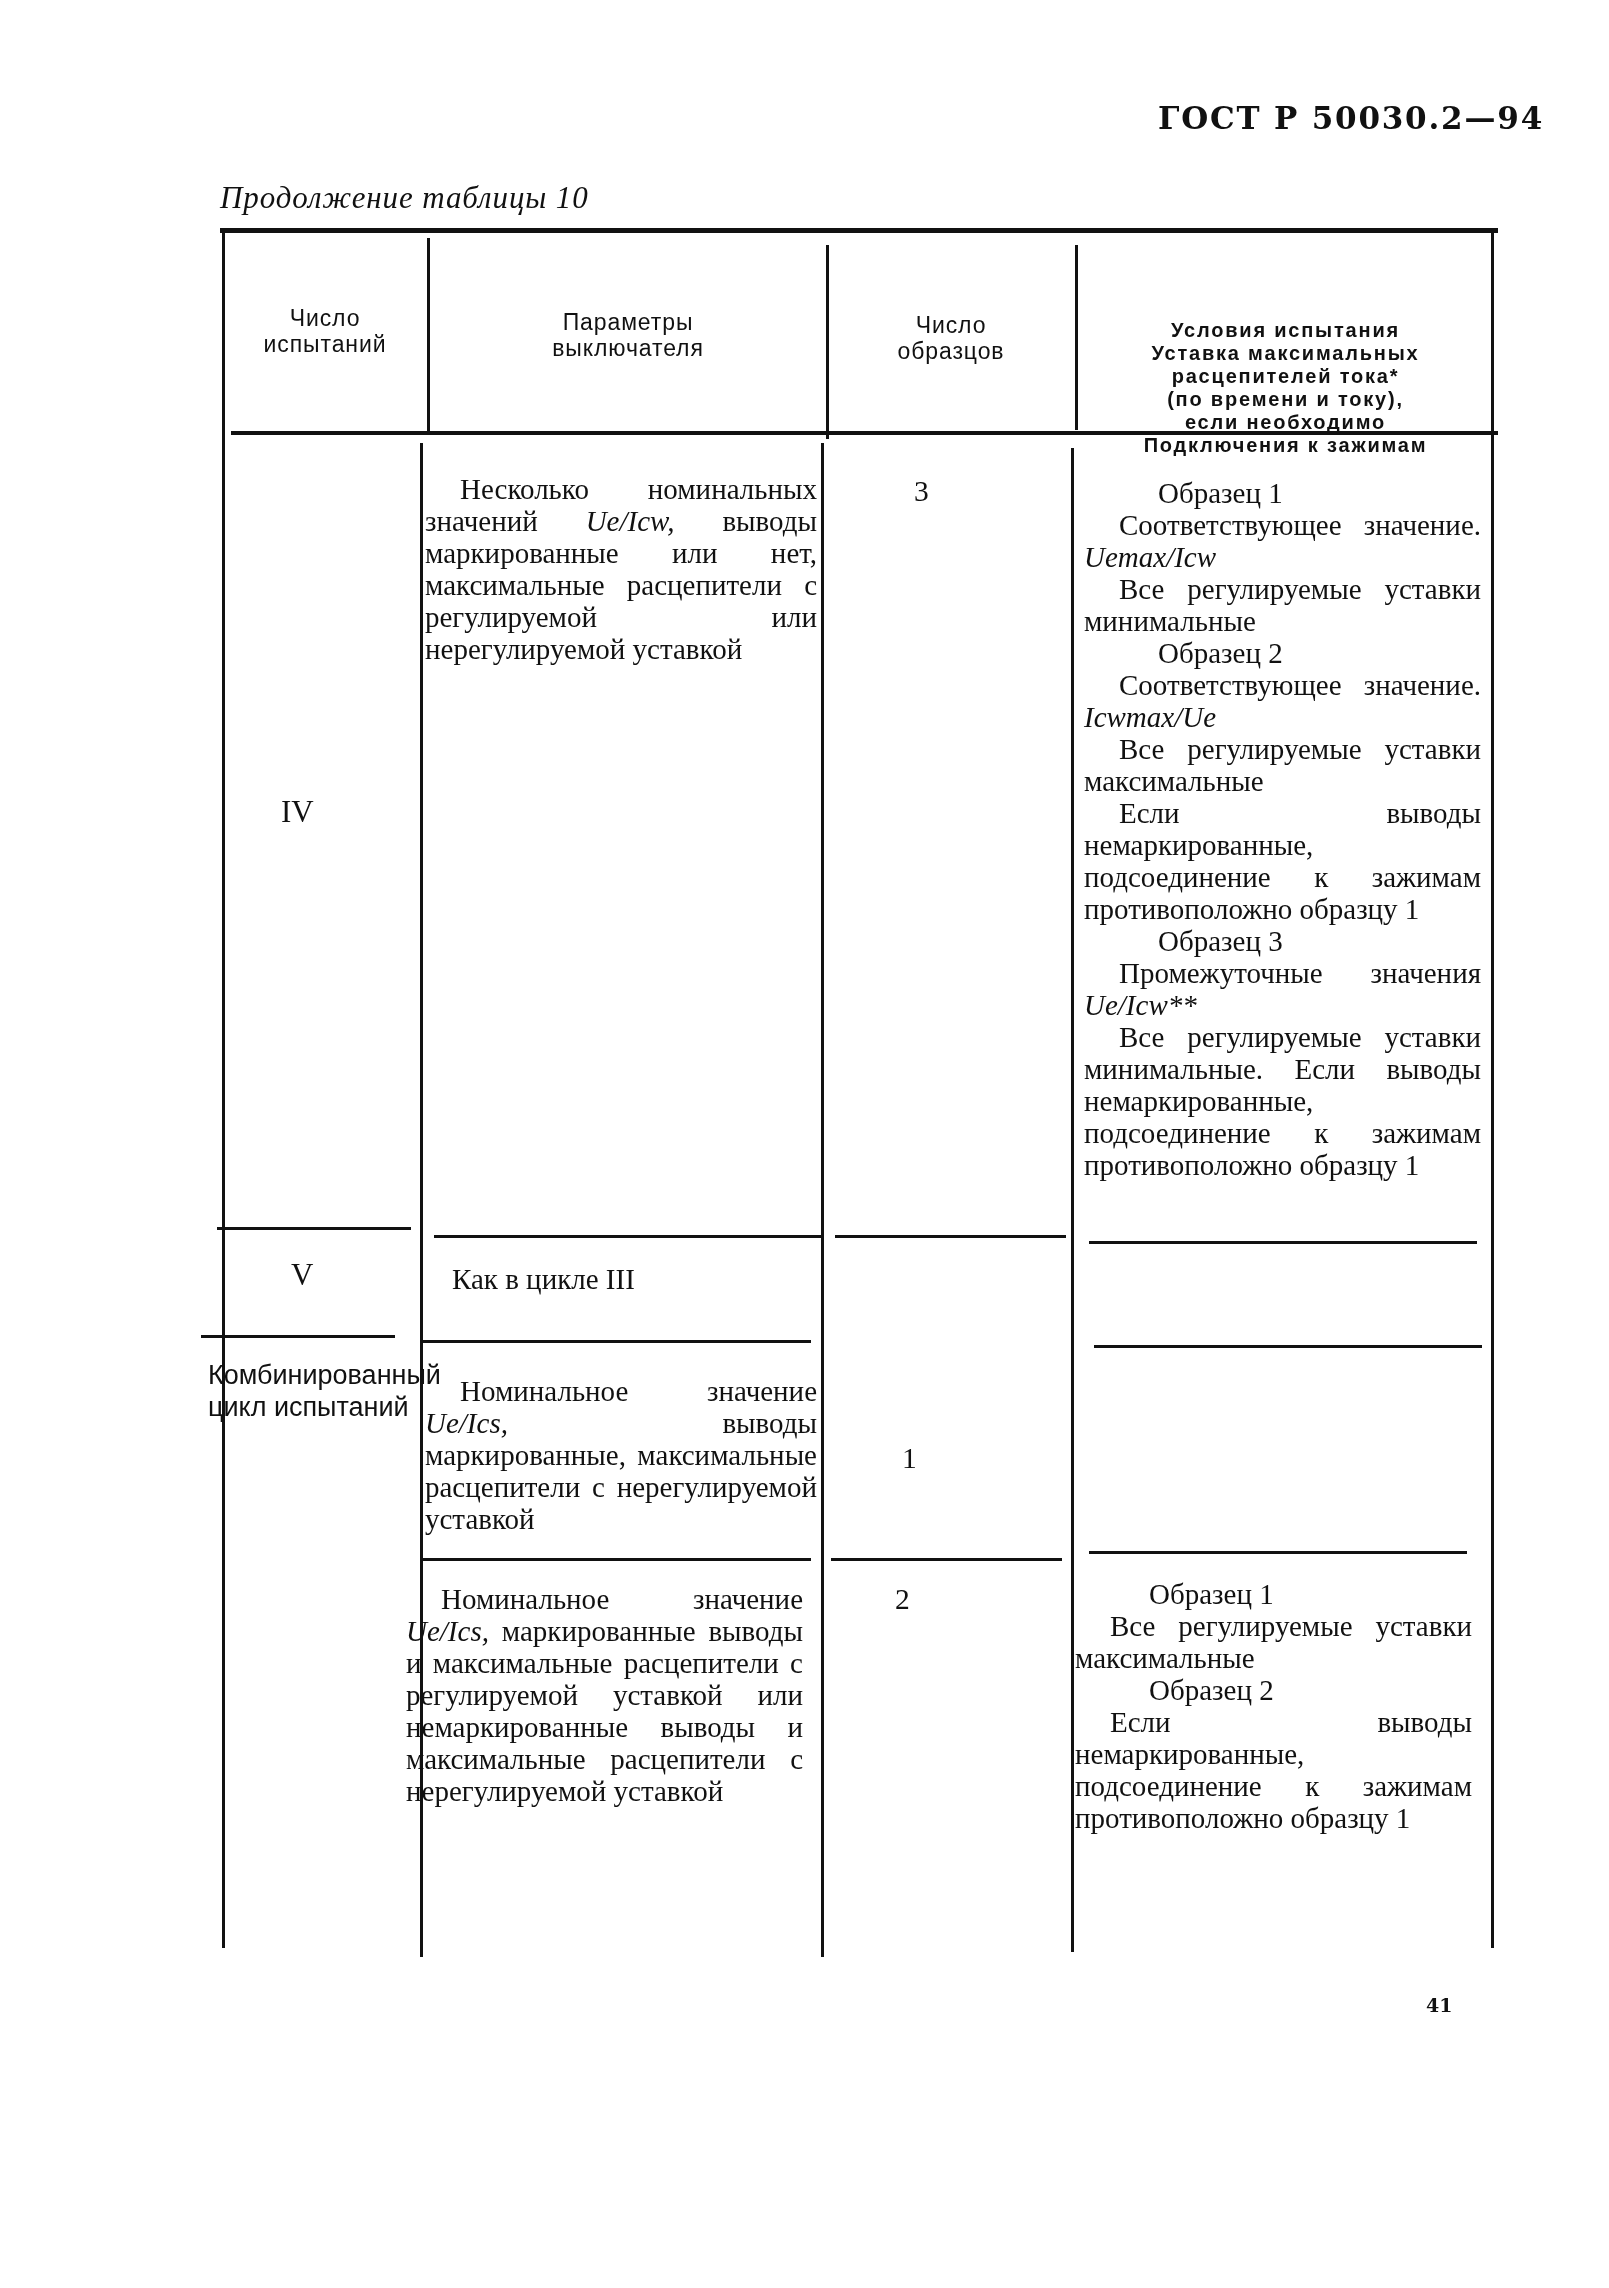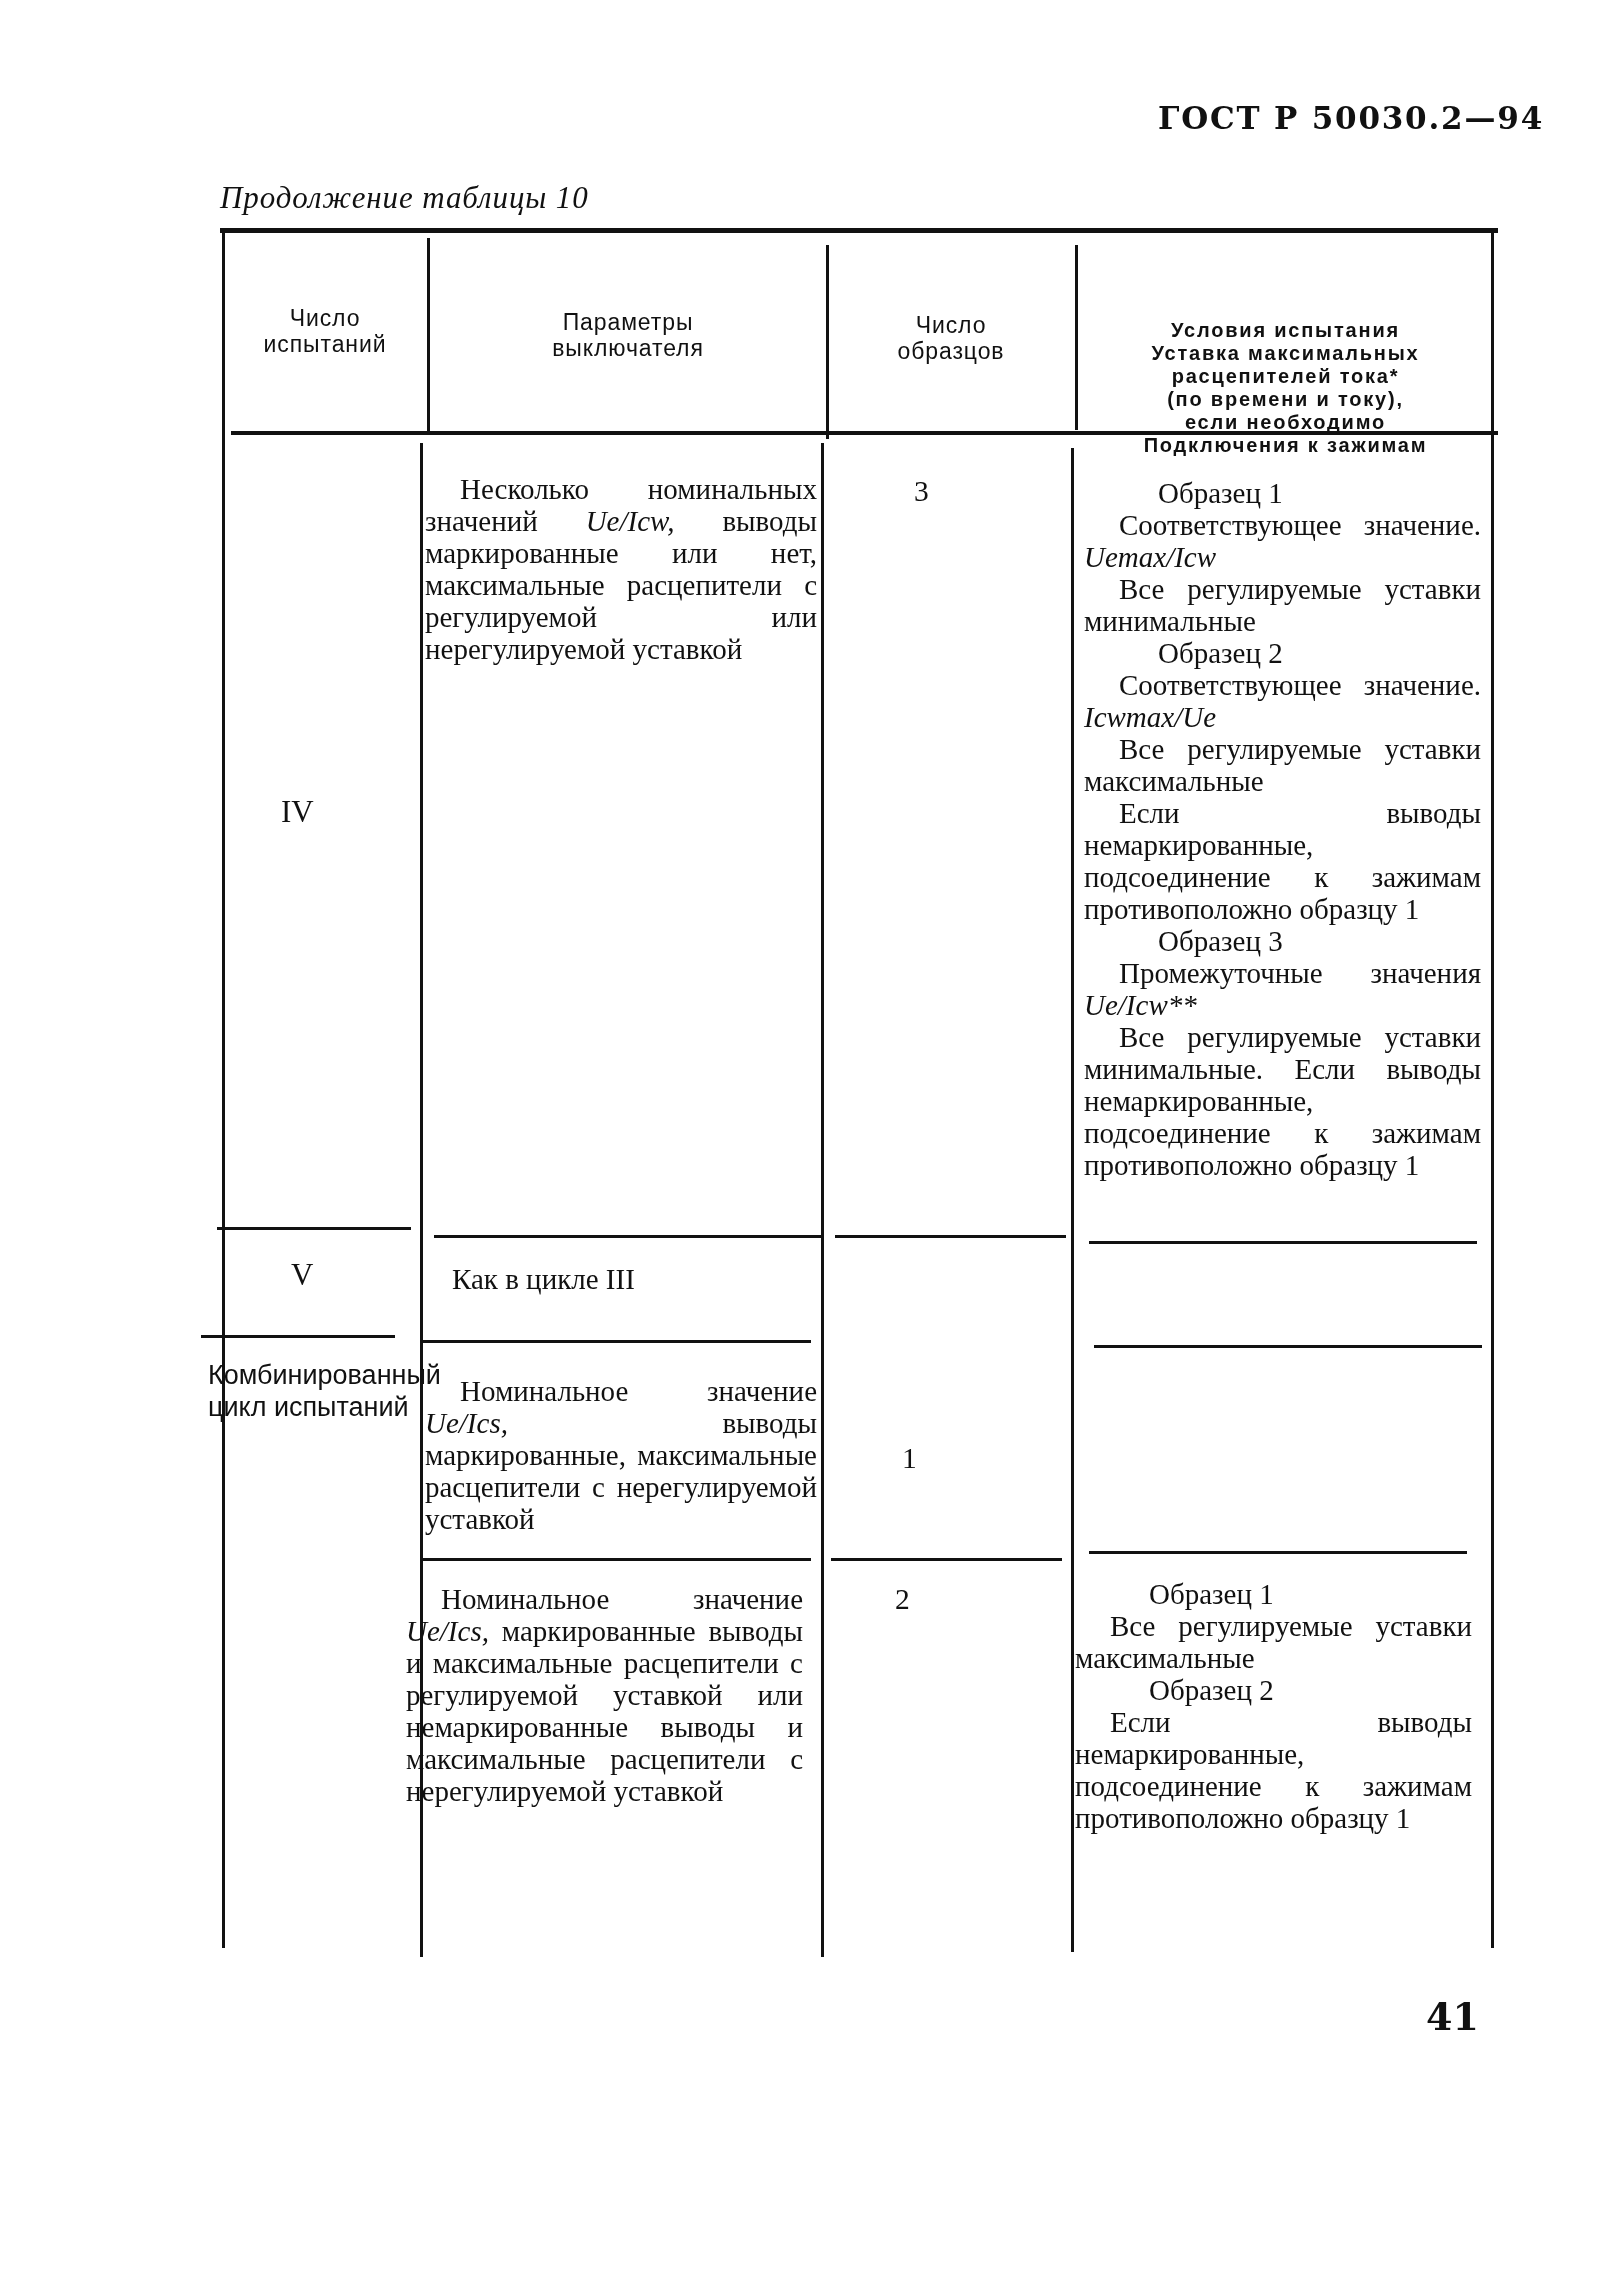--- a/index.html
+++ b/index.html
@@ -11,21 +11,21 @@
   .vline { position: absolute; background: #111; width: 2.8px; }
   .hdr { position: absolute; text-align: center; font-family: "Liberation Sans", sans-serif; font-size: 23px; line-height: 26px; letter-spacing: 0.9px; }
   .hdr.cond { font-size: 20px; line-height: 23px; letter-spacing: 1.8px; font-weight: bold; }
   .cell { position: absolute; font-size: 29px; line-height: 32px; text-align: justify; }
   .cell p { margin: 0; }
   .ind { text-indent: 35px; }
   .ind2 { text-indent: 74px; }
   .num { position: absolute; font-size: 29.5px; }
   .roman { position: absolute; font-size: 31px; }
   .sans-cell { font-family: "Liberation Sans", sans-serif; font-size: 27px; line-height: 32px; font-weight: bold; }
-  .page-num { left: 1426px; top: 1994px; font-family: "DejaVu Serif", serif; font-weight: bold; font-size: 38px; }
+  .page-num { left: 1426px; top: 1994px; font-family: "DejaVu Serif", serif; font-weight: bold; font-size: 19px; }
   i { font-style: italic; }
 </style>
 </head>
 <body>
 
 <div class="abs std-code">ГОСТ Р 50030.2—94</div>
 <div class="abs cont-title">Продолжение таблицы 10</div>
 
 <div>
   <div class="hline" style="left:220px; top:228px; width:1278px; height:4.6px;"></div>

